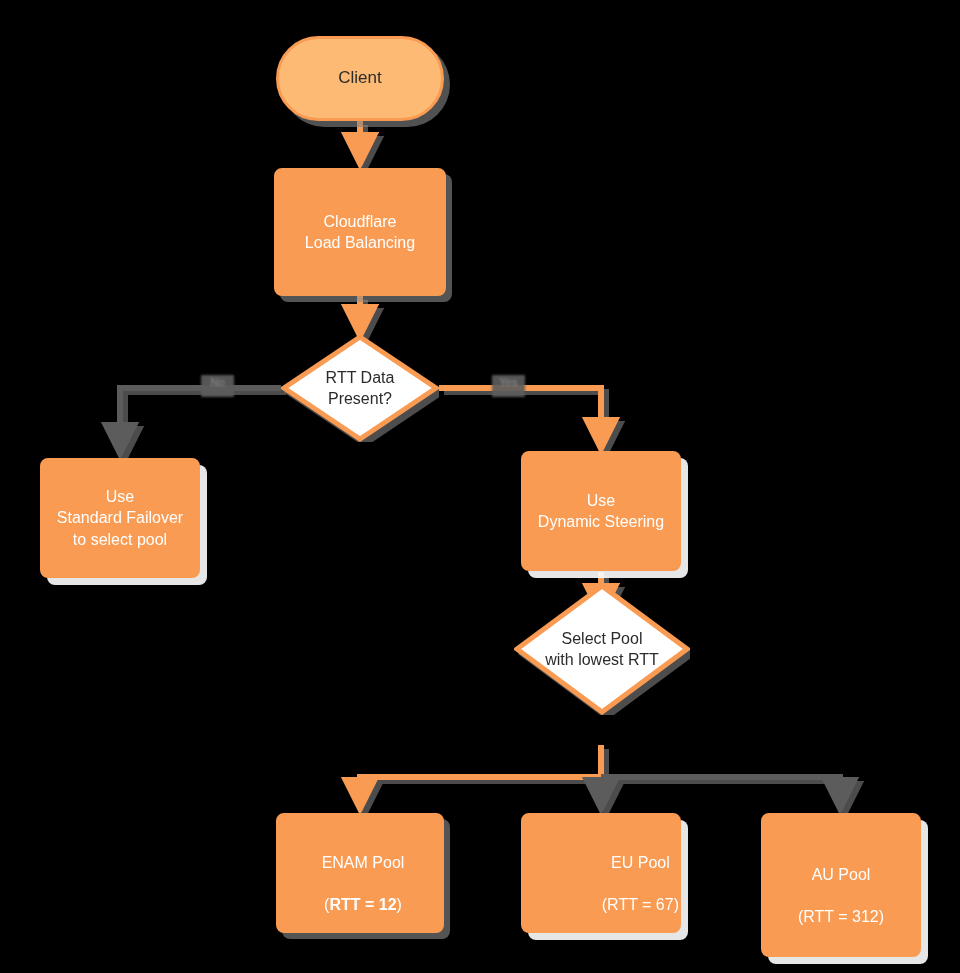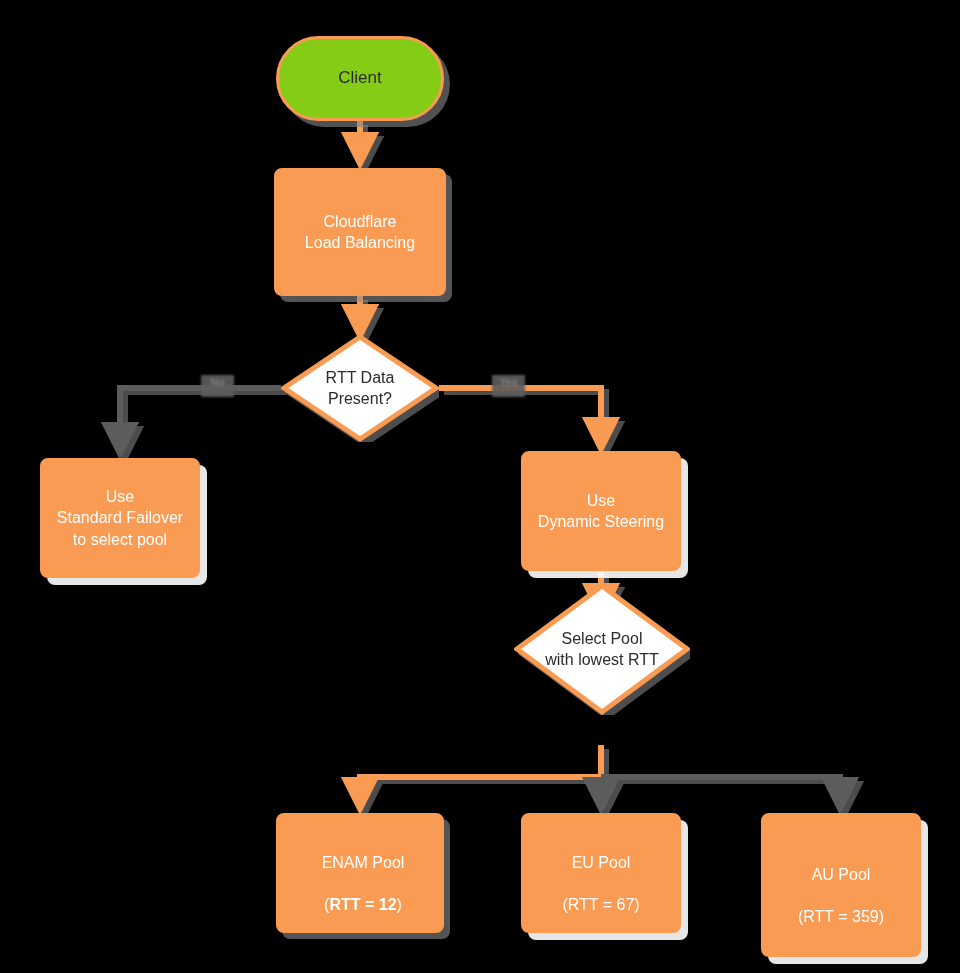--- a/index.html
+++ b/index.html
@@ -35,21 +35,21 @@
     line-height: 1.32;
     z-index: 3;
   }
   .node-label {
     display: block;
     white-space: pre-line;
   }
 
   
   .n-terminal {
-    background: #84cc16;
+    background: #fdba74;
     border: 3px solid #f99b52;
     border-radius: 44px;
     color: #2b2b2b;
     font-size: 17px;
     box-shadow: 6px 6px 0 0 rgba(130,130,130,0.62);
   }
   
   .n-process {
     background: #f99b52;
     border: 2px solid #f99b52;
@@ -169,31 +169,31 @@
 with lowest RTT</span>
   </div>
 
   <div class="node n-process" style="left:276px; top:813px; width:168px; height:120px;padding-left:6px;">
     <span class="node-label">
       <span>ENAM Pool</span><br>
       <span><span>(</span><span class="bold-seg">RTT = 12</span><span>)</span></span>
     </span>
   </div>
 
-  <div class="node n-process light-shadow" style="left:521px; top:813px; width:160px; height:120px;">
+  <div class="node n-process light-shadow" style="left:521px; top:813px; width:160px; height:120px;justify-content:flex-end;">
     <span class="node-label">
       <span>EU Pool</span><br>
       <span><span>(</span><span>RTT = 67)</span></span>
     </span>
   </div>
 
   <div class="node n-process light-shadow" style="left:761px; top:813px; width:160px; height:144px;">
     <span class="node-label">
       <span>AU Pool</span><br>
-      <span><span>(</span><span>RTT = 359)</span></span>
+      <span><span>(</span><span>RTT = 312)</span></span>
     </span>
   </div>
 
   <div class="edge-label" style="left:201px; top:375px; width:33px; height:22px;">No</div>
 
   <div class="edge-label" style="left:492px; top:375px; width:33px; height:22px;">Yes</div>
 
 </div>
 
 </body></html>

